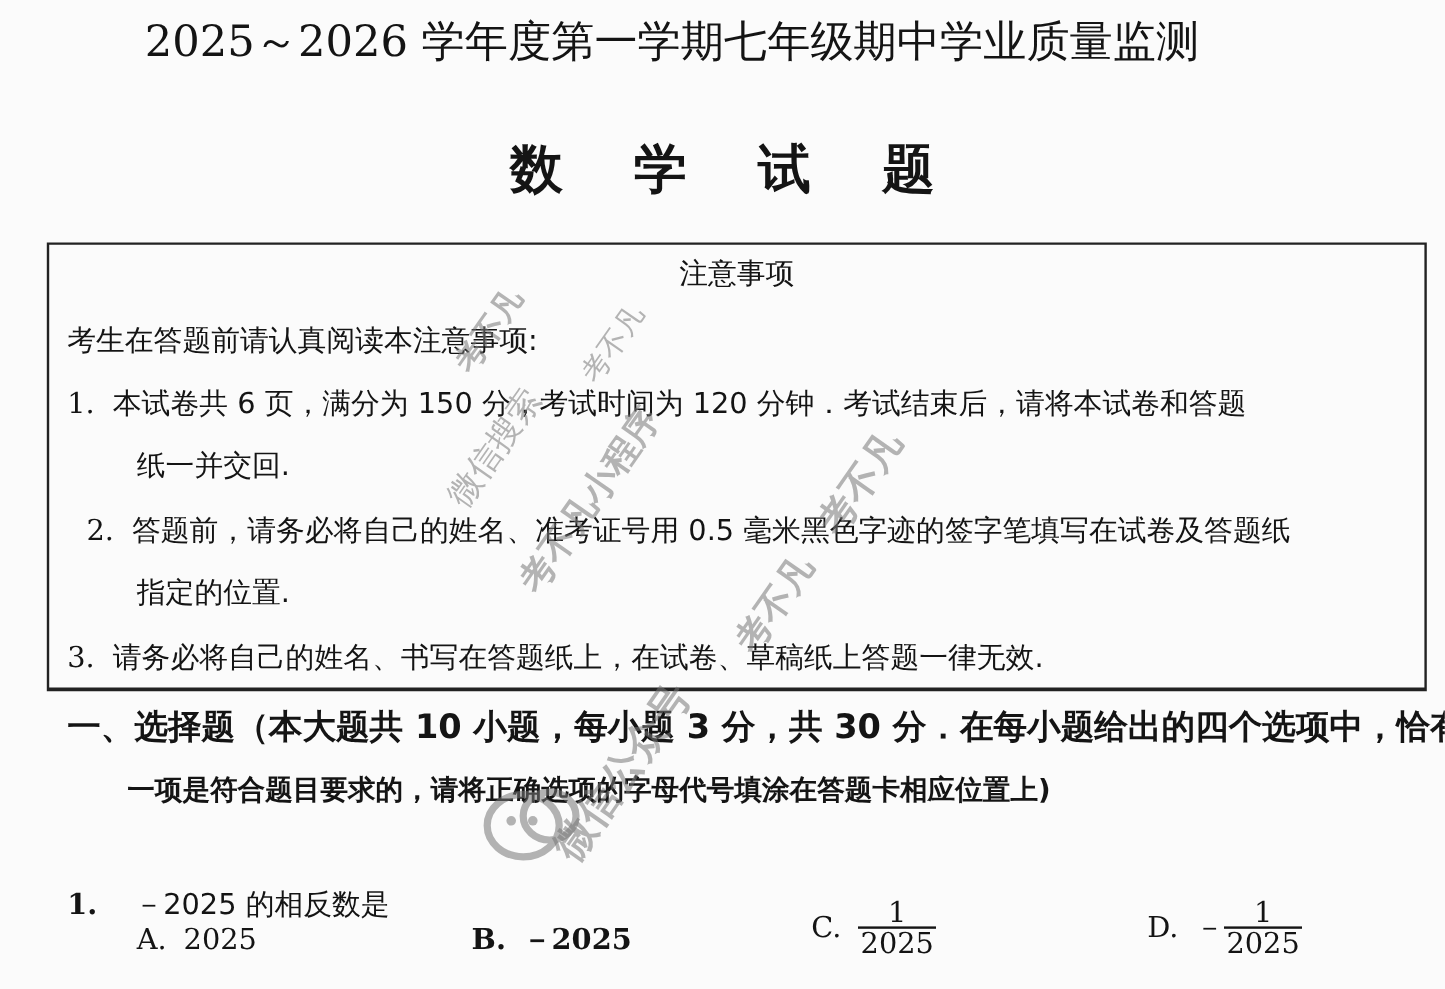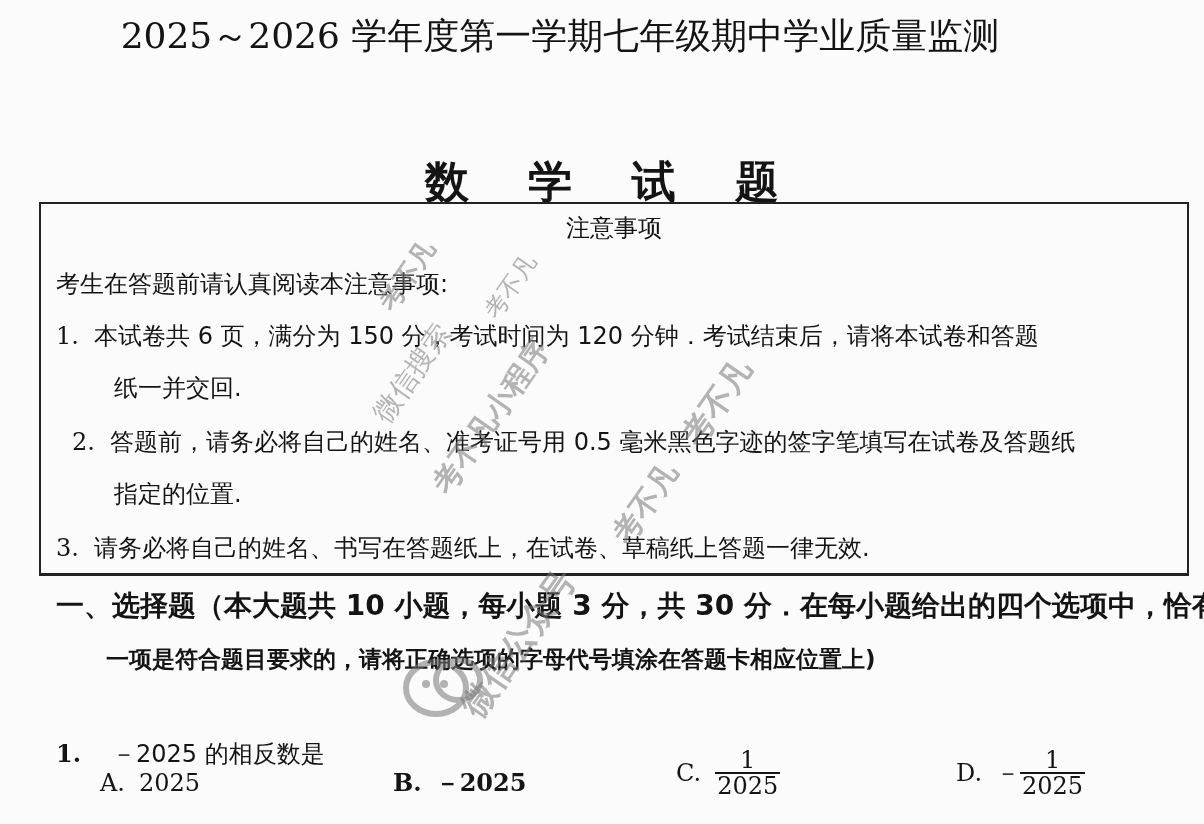--- a/index.html
+++ b/index.html
@@ -12,21 +12,20 @@
   .abs { position: absolute; white-space: nowrap; }
   #title {
     left: 0; width: 1120px; top: 8px; text-align: center;
     font-size: 36px; letter-spacing: 0px; line-height: 56px;
   }
   #subject {
     left: 0; width: 1204px; top: 110px; text-align: center;
     font-size: 44px; font-weight: bold; line-height: 64px;
     font-family: "DejaVu Sans", "Liberation Sans", sans-serif;
     word-spacing: 0;
-    margin-top: 40px;
   }
   #subject span { display: inline-block; margin: 0 22px; }
   #notice-box {
     left: 39px; top: 202px; width: 1150px; height: 374px;
     border: 2px solid #222; border-bottom-width: 3px;
     box-sizing: border-box;
   }
   .box-text {
     font-family: "DejaVu Sans", "Liberation Sans", sans-serif;
     font-size: 24px; line-height: 32px;
@@ -92,21 +91,21 @@
   <span class="num">3.</span><span>请务必将自己的姓名、书写在答题纸上，在试卷、草稿纸上答题一律无效.</span>
 </div>
 
 <div id="section-head" class="abs">一、选择题（本大题共 10 小题，每小题 3 分，共 30 分．在每小题给出的四个选项中，恰有</div>
 <div id="section-head2" class="abs">一项是符合题目要求的，请将正确选项的字母代号填涂在答题卡相应位置上)</div>
 
 <div id="q1" class="abs">
   <span class="qnum">1.</span><span class="qtext">－2025 的相反数是</span>
 </div>
 
-<div class="abs opt" style="left:100px;">
+<div class="abs opt" style="left:114px;">
   <span class="lbl">A.</span><span>2025</span>
 </div>
 <div class="abs opt" style="left:393px;font-weight:bold;">
   <span class="lbl">B.</span><span>－2025</span>
 </div>
 <div class="abs opt frac-opt" style="left:676px;">
   <span class="lbl" style="vertical-align:middle;">C.</span><span class="frac">
       <span class="n">1</span>
       <span class="d">2025</span>
     </span>

